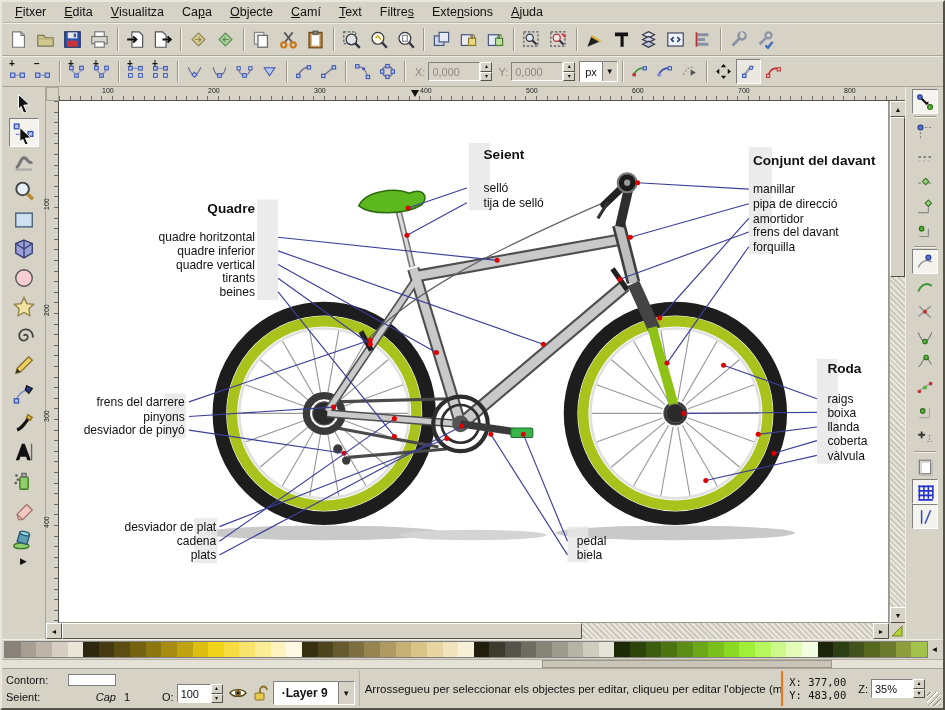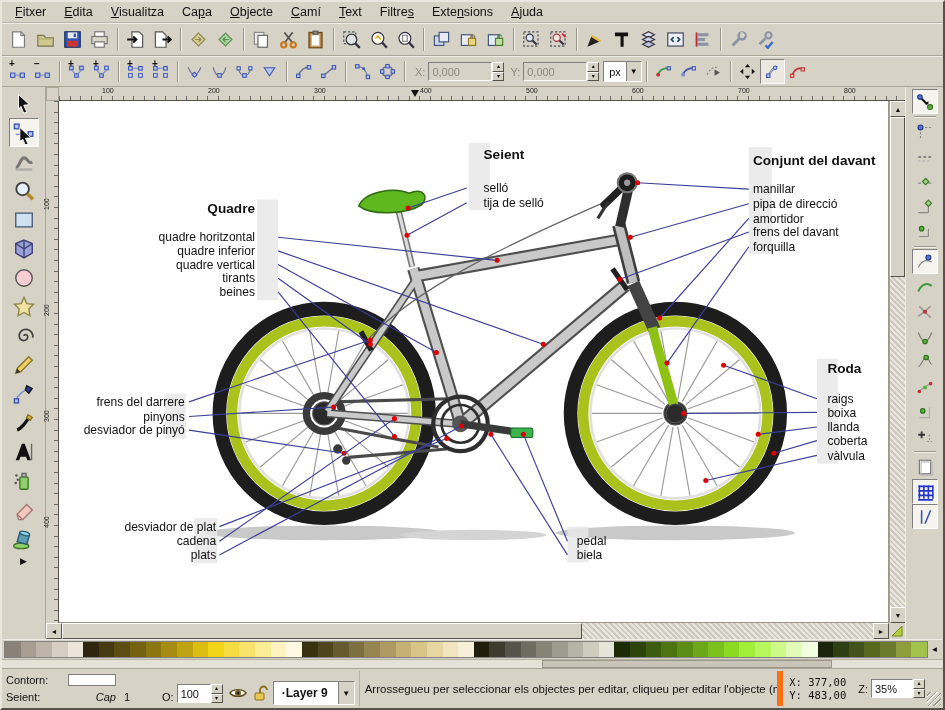--- a/index.html
+++ b/index.html
@@ -22,21 +22,21 @@
   .toolbar.node{height:31px;}
   .tbtn{width:27px;height:27px;display:flex;align-items:center;justify-content:center;border:1px solid transparent;position:relative;flex:0 0 auto;}
   .toolbar.node .tbtn{width:25px;height:25px;}
   .tbtn.pressed{border-color:#808080 #fff #fff #808080;background:#ebe9df;}
   .tbtn svg{width:19px;height:19px;}
   .toolbar.node .tbtn svg{width:17px;height:17px;}
   .badge{position:absolute;top:-1px;left:3px;font-size:10px;font-weight:bold;color:#111;line-height:1;}
   .sep{width:1px;align-self:stretch;margin:3px 4px;background:#9a968a;box-shadow:1px 0 0 #f2f0e9;flex:0 0 auto;}
   .fieldlbl{font-size:11px;color:#111;margin:0 3px 0 6px;}
   .fieldlbl.dis{color:#8e8a80;}
-  .txtfield{height:19px;width:64px;background:#fff;border:1px solid;border-color:#808080 #fff #fff #808080;font-size:11px;display:flex;align-items:center;padding:0 3px;color:#111;}
+  .txtfield{height:19px;width:52px;background:#fff;border:1px solid;border-color:#808080 #fff #fff #808080;font-size:11px;display:flex;align-items:center;padding:0 3px;color:#111;}
   .txtfield.dis{background:#d6d2c6;color:#8e8a80;}
   .spin{display:inline-flex;flex-direction:column;width:12px;height:19px;flex:0 0 auto;}
   .spin span{flex:1;background:#d6d2c6;border:1px solid;border-color:#fff #55524a #55524a #fff;font-size:6px;line-height:7px;text-align:center;color:#111;}
   .unitbox{display:flex;align-items:center;height:21px;margin-left:4px;border:1px solid;border-color:#808080 #fff #fff #808080;background:#fff;}
   .unitbox .uval{font-size:11px;padding:0 5px;color:#111;}
   .unitbox .ubtn{width:15px;height:100%;background:#d6d2c6;border-left:1px solid #808080;display:flex;align-items:center;justify-content:center;font-size:8px;color:#111;}
   
   .workarea{flex:1;display:flex;min-height:0;}
   .toolcol{width:44px;background:#d6d2c6;border-right:1px solid #a9a597;display:flex;flex-direction:column;align-items:center;padding-top:2px;flex:0 0 auto;}
   .toolbtn{width:30px;height:29px;display:flex;align-items:center;justify-content:center;border:1px solid transparent;flex:0 0 auto;}
@@ -85,21 +85,21 @@
   .strokeval{font-style:italic;width:48px;text-align:right;}
   .swidth{width:14px;text-align:right;}
   .obox{display:flex;align-items:flex-end;padding:0 4px 3px 2px;flex:0 0 auto;}
   .obox .txtfield{width:34px;}
   .sicon{width:22px;height:22px;display:flex;align-items:center;justify-content:center;align-self:flex-end;margin-bottom:2px;flex:0 0 auto;}
   .sicon svg{width:18px;height:18px;}
   .layerbox{display:flex;align-items:center;height:24px;align-self:flex-end;margin:0 4px 1px 2px;border:1px solid;border-color:#808080 #fff #fff #808080;background:#fff;flex:0 0 auto;}
   .layerbox .lval{font-size:12px;font-weight:bold;padding:0 10px 0 8px;white-space:nowrap;}
   .layerbox .ubtn{width:16px;height:100%;background:#d6d2c6;border-left:1px solid #808080;display:flex;align-items:center;justify-content:center;font-size:8px;}
   .statmsg{flex:1;display:flex;align-items:center;border-left:1px solid #b5b1a5;padding:0 5px;font-size:11.5px;white-space:nowrap;overflow:hidden;min-width:0;}
-  .coords{display:flex;flex-direction:column;justify-content:center;font-family:"DejaVu Sans Mono",monospace;font-size:10.5px;line-height:13px;border-left:6px solid #f97316;padding:0 6px;flex:0 0 auto;text-align:right;}
+  .coords{display:flex;flex-direction:column;justify-content:center;font-family:"DejaVu Sans Mono",monospace;font-size:10.5px;line-height:13px;border-left:2px solid #f97316;padding:0 6px;flex:0 0 auto;text-align:right;}
   .zbox{display:flex;align-items:center;flex:0 0 auto;padding-right:2px;}
   .zbox .txtfield{width:42px;}
   .grip{width:14px;align-self:flex-end;height:14px;background:repeating-linear-gradient(135deg,transparent 0 2px,#9a968a 2px 3px,#fff 3px 4px);flex:0 0 auto;}
 </style>
 </head>
 <body>
 
 <svg width="0" height="0" style="position:absolute" aria-hidden="true">
 <defs>
   <symbol id="sy-page" viewBox="0 0 16 16">

